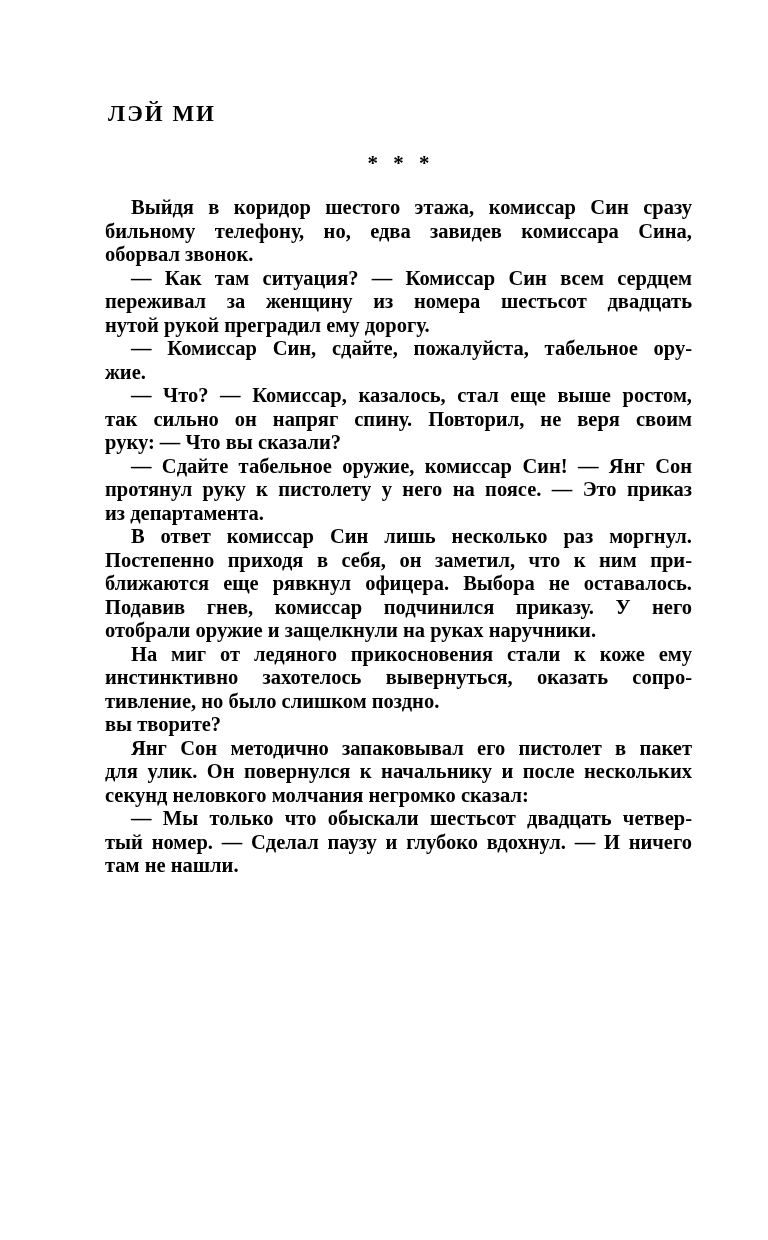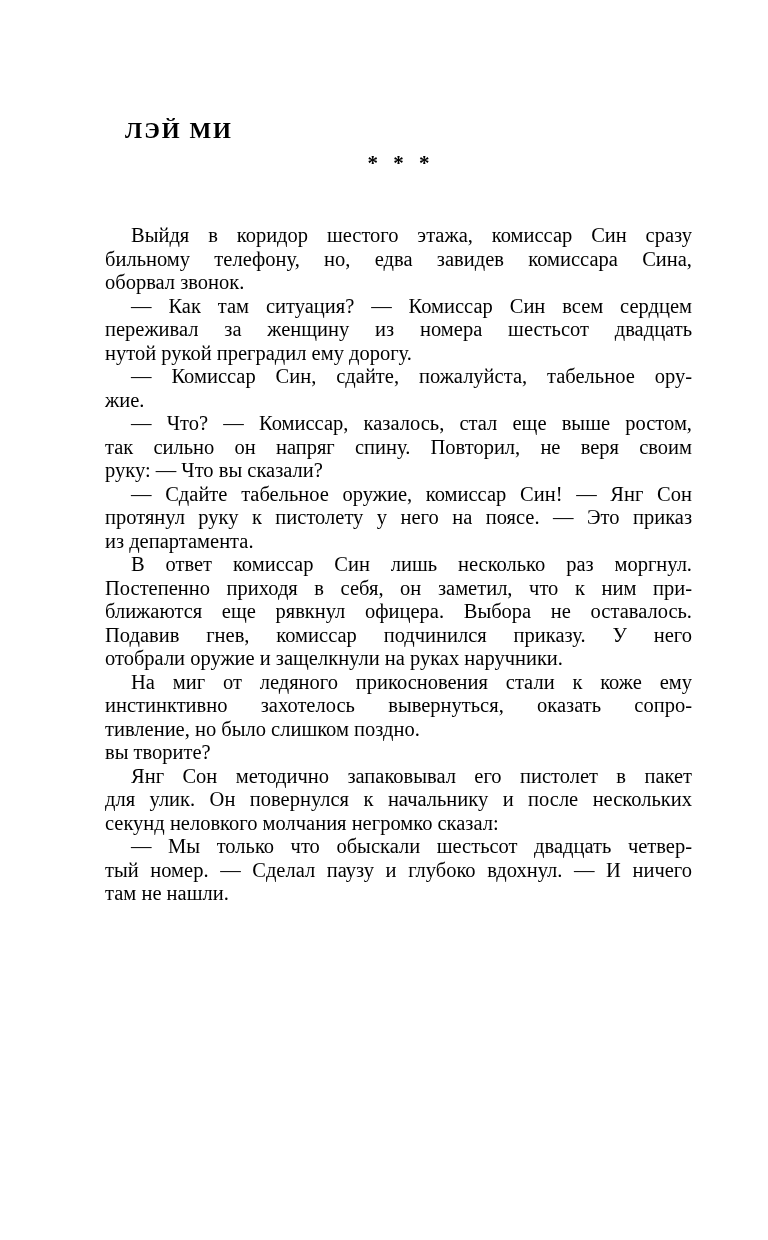--- a/index.html
+++ b/index.html
@@ -13,21 +13,21 @@
     height: 1240px;
     background: #ffffff;
     overflow: hidden;
     font-family: "Liberation Serif", "DejaVu Serif", serif;
     color: #000000;
   }
   .author {
     position: absolute;
     top: 101px;
     left: 108px;
-    margin: 17px;
+    margin: 0;
     font-size: 23px;
     line-height: 26px;
     font-weight: 700;
     letter-spacing: 2px;
     color: #000000;
   }
   .separator {
     position: absolute;
     top: 153px;
     left: 105px;
@@ -39,23 +39,22 @@
     word-spacing: 10px;
     color: #000000;
   }
   .body-text {
     position: absolute;
     top: 196px;
     left: 105px;
     width: 587px;
     font-size: 20.5px;
     line-height: 23.5px;
-    font-weight: 400;
+    font-weight: 700;
     color: #000000;
-    margin-top: 28px;
   }
   .paragraph {
     margin: 0;
     padding: 0;
   }
   .line {
     text-align: justify;
     text-align-last: justify;
   }
   .line.first {

